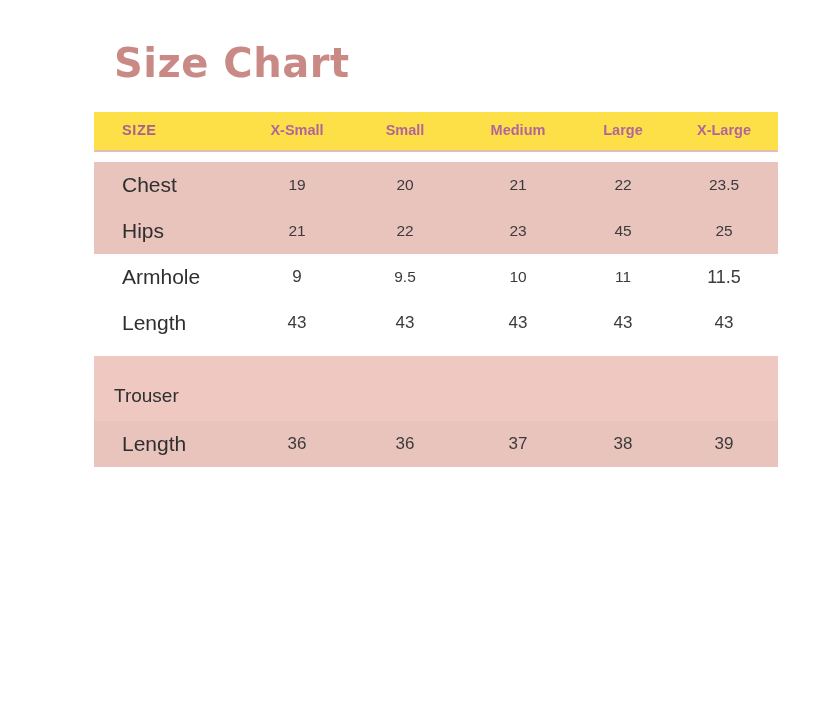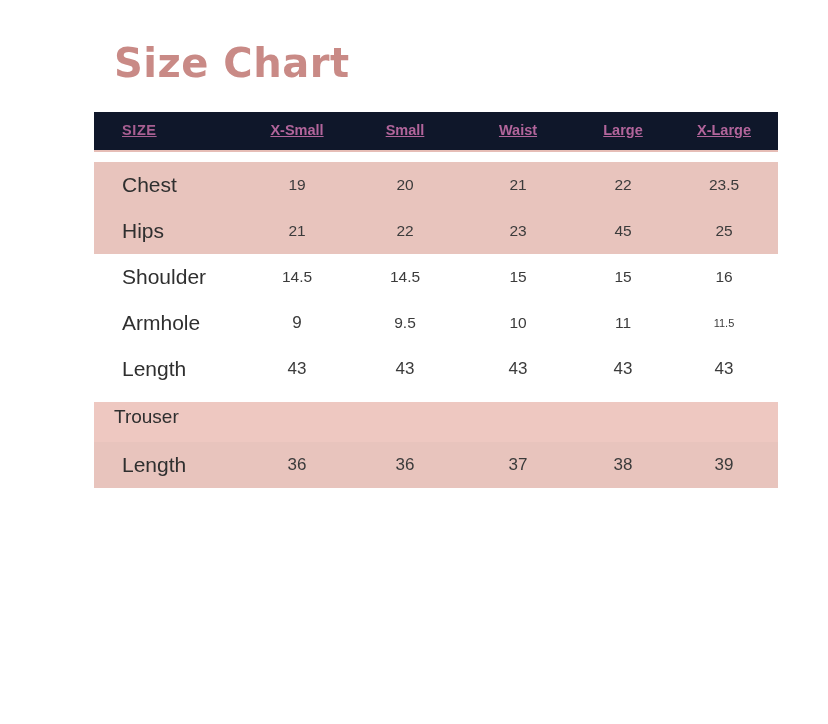--- a/index.html
+++ b/index.html
@@ -39,22 +39,21 @@
     border-collapse: collapse;
     width: 644px;
     table-layout: fixed;
   }
   thead th {
     font-size: 14.5px;
     font-weight: bold;
     color: #b2659b;
     padding: 10px 0 12px 0;
     text-align: center;
-    background: #0f172a;
-    text-decoration: underline;
+    background: #fde047;
   }
   thead th.col-label {
     text-align: left;
     padding-left: 28px;
     color: #a85f92;
     letter-spacing: 0.6px;
   }
   thead tr {
     border-bottom: 2px solid #e6bdb6;
   }
@@ -74,31 +73,31 @@
   tr.shaded td {
     background: #e8c4bd;
   }
   tr.plain td {
     background: #ffffff;
   }
   tr.section td {
     background: #eec8c1;
     font-size: 19px;
     text-align: left;
-    padding: 4px 0 14px 20px;
+    padding: 29px 0 14px 20px;
     color: #2f2f2f;
   }
   tr.spacer td {
     background: #ffffff;
     height: 10px;
     padding: 0;
   }
   .v-big { font-size: 17px; }
   .v-med { font-size: 15.5px; }
-  .v-sm  { font-size: 11px; }
+  .v-sm  { font-size: 18px; }
   col.c0 { width: 150px; }
   col.c1 { width: 106px; }
   col.c2 { width: 110px; }
   col.c3 { width: 116px; }
   col.c4 { width: 94px; }
   col.c5 { width: 108px; }
 </style>
 </head>
 <body>
 
@@ -114,21 +113,21 @@
           <col class="c2">
           <col class="c3">
           <col class="c4">
           <col class="c5">
       </colgroup>
       <thead>
         <tr>
           <th class="col-label">SIZE</th>
           <th>X-Small</th>
           <th>Small</th>
-          <th>Waist</th>
+          <th>Medium</th>
           <th>Large</th>
           <th>X-Large</th>
         </tr>
       </thead>
       <tbody>
 
         <tr class="spacer">
           <td colspan="6"></td>
         </tr>
 
@@ -144,28 +143,20 @@
 
         <tr class="shaded">
           <td class="row-label">Hips</td>
           <td class="v-med">21</td>
           <td class="v-med">22</td>
           <td class="v-med">23</td>
           <td class="v-med">45</td>
           <td class="v-med">25</td>
         </tr>
 
-        <tr class="plain">
-          <td class="row-label">Shoulder</td>
-          <td class="v-med">14.5</td>
-          <td class="v-med">14.5</td>
-          <td class="v-med">15</td>
-          <td class="v-med">15</td>
-          <td class="v-med">16</td>
-        </tr>
 
 
         <tr class="plain">
           <td class="row-label">Armhole</td>
           <td class="v-big">9</td>
           <td class="v-med">9.5</td>
           <td class="v-med">10</td>
           <td class="v-med">11</td>
           <td class="v-sm">11.5</td>
         </tr>

